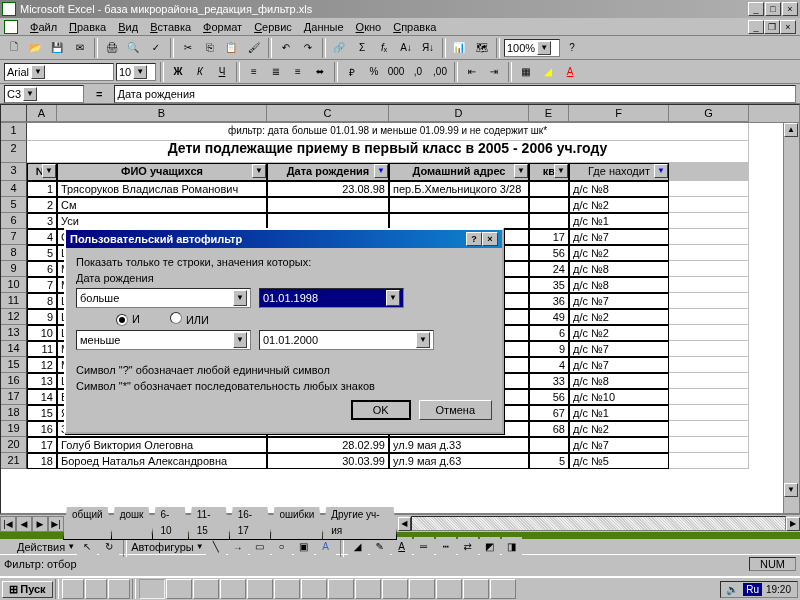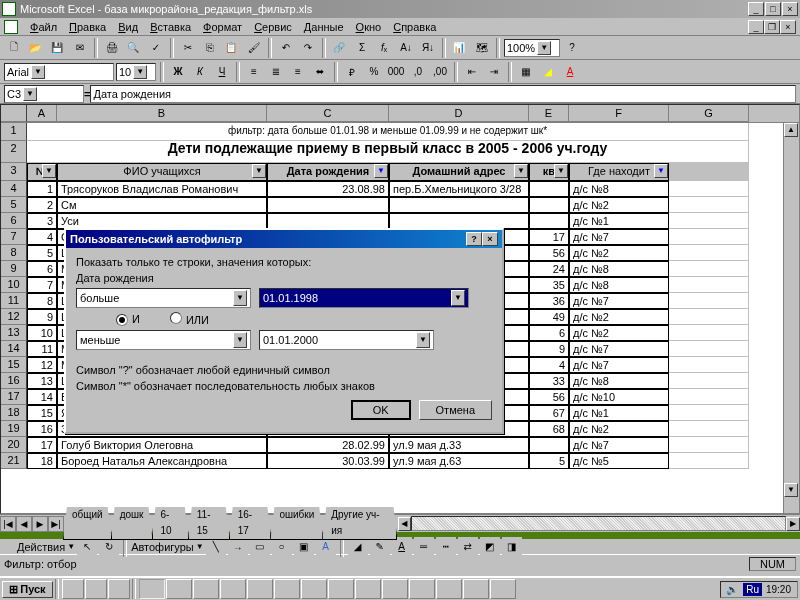--- a/index.html
+++ b/index.html
@@ -11,21 +11,21 @@
 .winbtn { width: 16px; height: 14px; background: #c0c0c0; border: 1px solid #fff; border-right-color: #404040; border-bottom-color: #404040; font-size: 9px; text-align: center; line-height: 12px; color: #000; }
 .menubar { background: #c0c0c0; height: 18px; display: flex; align-items: center; padding: 0 4px; border-bottom: 1px solid #808080; }
 .menubar .mi { padding: 0 6px; font-size: 11px; text-decoration: underline; text-decoration-color: transparent; }
 .menubar .mi:first-letter { text-decoration: underline; }
 .menubar .spacer { flex: 1; }
 .toolbar { background: #c0c0c0; height: 24px; display: flex; align-items: center; padding: 0 4px; gap: 2px; border-bottom: 1px solid #808080; }
 .tbtn { width: 20px; height: 20px; background: #c0c0c0; border: 1px solid #c0c0c0; display: inline-flex; align-items: center; justify-content: center; font-size: 10px; }
 .tsep { width: 4px; height: 20px; border-left: 1px solid #808080; border-right: 1px solid #fff; margin: 0 2px; }
 .combo { background: #fff; border: 1px inset #808080; height: 18px; display: flex; align-items: center; padding: 0 2px; font-size: 11px; }
 .combo .dd { width: 14px; height: 14px; background: #c0c0c0; border: 1px solid #fff; border-right-color: #404040; border-bottom-color: #404040; text-align: center; line-height: 12px; font-size: 8px; margin-left: 2px; }
-.formulabar { background: #c0c0c0; height: 20px; display: flex; align-items: center; padding: 2px 4px; gap: 0; border-bottom: 1px solid #808080; }
+.formulabar { background: #c0c0c0; height: 20px; display: flex; align-items: center; padding: 2px 4px; gap: 12px; border-bottom: 1px solid #808080; }
 .namebox { width: 80px; }
 .formula { flex: 1; }
 .sheet { background: #fff; position: relative; height: 410px; overflow: hidden; border: 1px inset #808080; }
 .colhdrs { display: flex; background: #c0c0c0; height: 18px; border-bottom: 1px solid #808080; }
 .colhdr { border-right: 1px solid #808080; border-bottom: 1px solid #808080; text-align: center; line-height: 17px; font-size: 11px; background: #c0c0c0; }
 .colhdr.rowcol { width: 26px; border-right: 1px solid #404040; }
 .row { display: flex; height: 16px; }
 .rowhdr { width: 26px; background: #c0c0c0; border-right: 1px solid #404040; border-bottom: 1px solid #808080; text-align: center; font-size: 11px; line-height: 15px; }
 .cell { border-right: 1px solid #c0c0c0; border-bottom: 1px solid #c0c0c0; padding: 0 3px; font-size: 11px; line-height: 15px; overflow: hidden; white-space: nowrap; }
 .cell.b { border: 1px solid #000; }
@@ -199,21 +199,21 @@
   </div>
 
   <div class="row" style="height:22px">
     <div class="rowhdr">2</div>
     <div class="cell merged-title" style="width:722px">Дети подлежащие приему в первый класс в 2005 - 2006 уч.году</div>
   </div>
 
   <div class="row filter" style="height:18px">
     <div class="rowhdr">3</div>
     <div class="cell b cA" style="text-align:center;font-weight:bold"><span>№</span><span class="filterbtn">▼</span></div>
-    <div class="cell b cB" style="text-align:center;font-weight:normal"><span>ФИО учащихся</span><span class="filterbtn">▼</span></div>
+    <div class="cell b cB" style="text-align:center;font-weight:bold"><span>ФИО учащихся</span><span class="filterbtn">▼</span></div>
     <div class="cell b cC" style="text-align:center;font-weight:bold"><span>Дата рождения</span><span class="filterbtn active">▼</span></div>
     <div class="cell b cD" style="text-align:center;font-weight:bold"><span>Домашний адрес</span><span class="filterbtn">▼</span></div>
     <div class="cell b cE" style="text-align:center;font-weight:bold"><span>кв</span><span class="filterbtn">▼</span></div>
     <div class="cell b cF" style="text-align:center;font-weight:normal"><span>Где находит</span><span class="filterbtn active">▼</span></div>
     <div class="cell cG"></div>
   </div>
   <div id="data-rows">
       <div class="row">
         <div class="rowhdr">4</div>
         <div class="cell b cA" style="text-align:right">1</div>
@@ -494,21 +494,21 @@
     <div class="winbtn">×</div>
   </div>
   <div class="dbody">
     <div class="lbl">Показать только те строки, значения которых:</div>
     <div class="lbl">Дата рождения</div>
     <div class="drow">
       <div class="dcombo" style="width:175px">
           <span>больше</span>
           <span class="dd">▼</span>
         </div>
-      <div class="dcombo sel" style="width:210px">
+      <div class="dcombo sel" style="width:145px">
           <span>01.01.1998</span>
           <span class="dd">▼</span>
         </div>
     </div>
     <div class="drow" style="margin-left:40px;gap:30px">
       <label><span class="radio checked"></span><span>И</span></label>
       <label><span class="radio"></span><span>ИЛИ</span></label>
     </div>
     <div class="drow">
       <div class="dcombo" style="width:175px">

